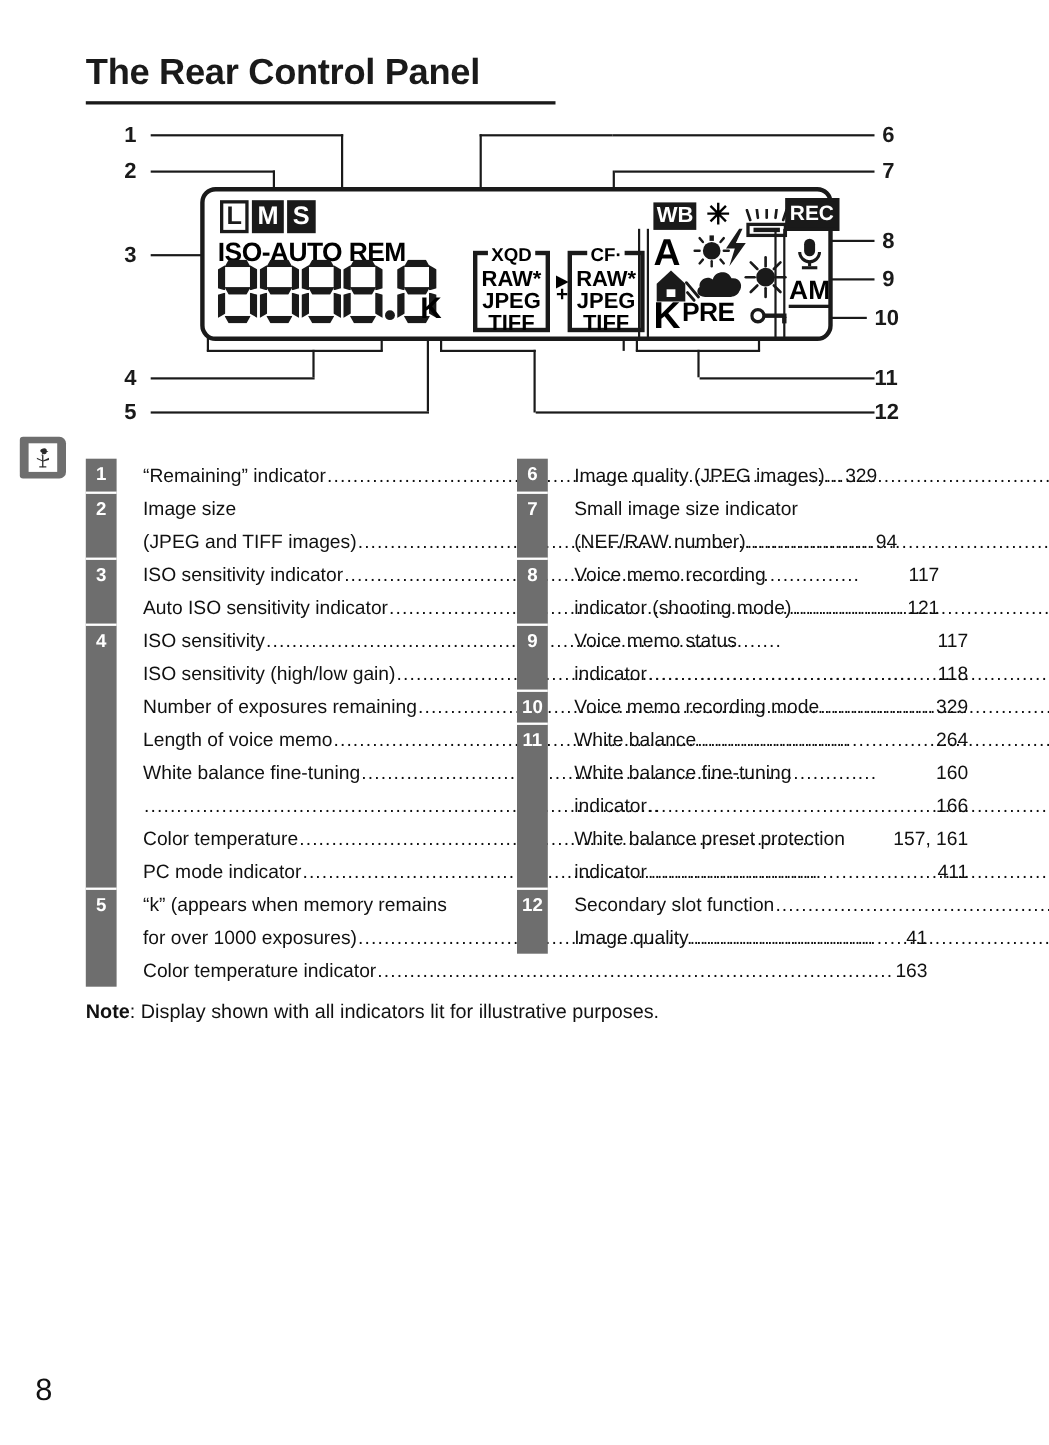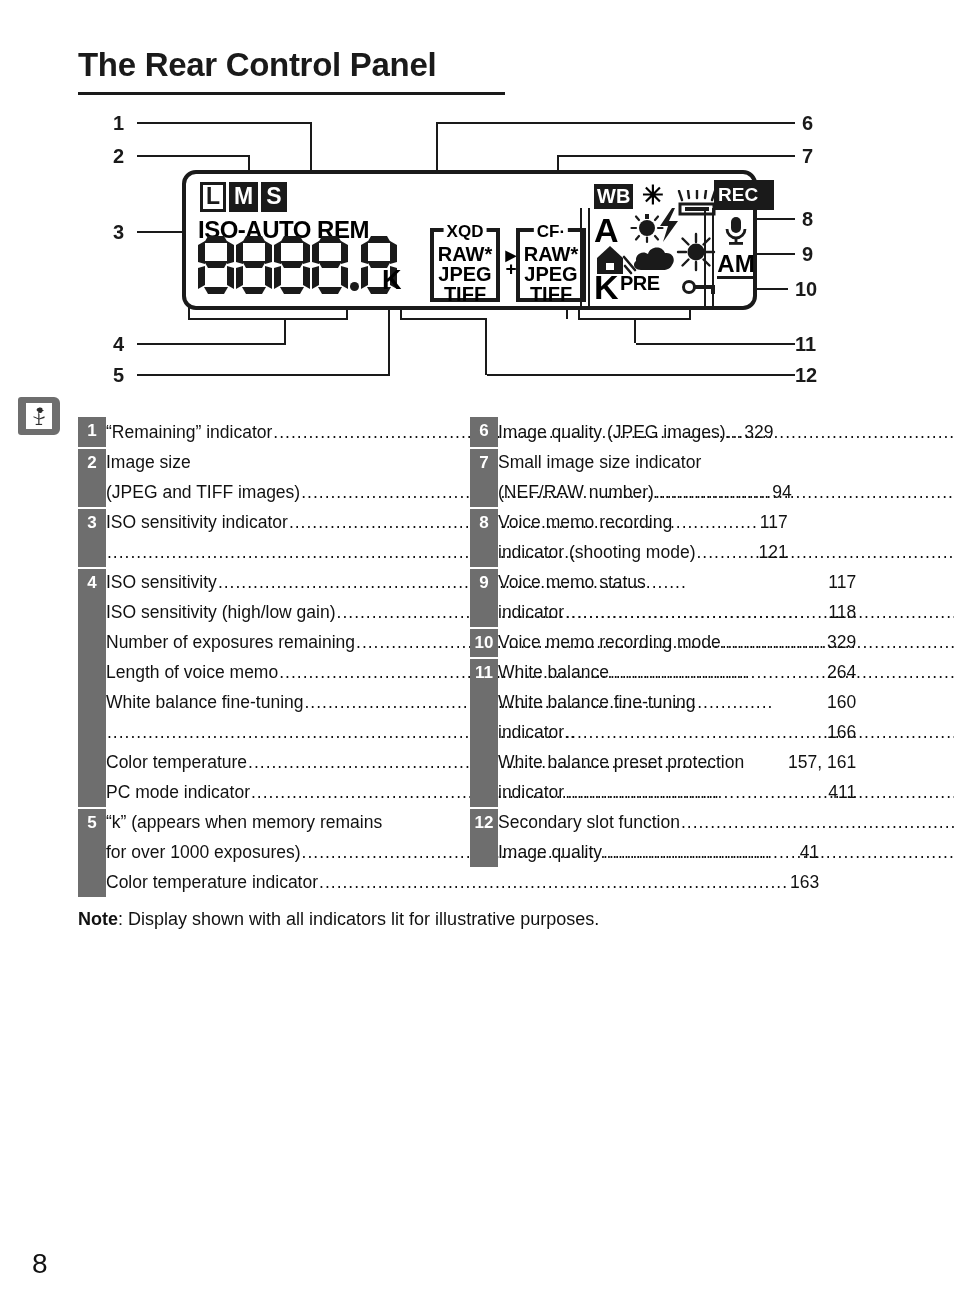--- a/index.html
+++ b/index.html
@@ -296,21 +296,21 @@
     position: absolute;
     left: 0; top: 90px;
     font-size: 34px;
     font-weight: bold;
     line-height: 1;
     font-family: "Liberation Sans", sans-serif;
   }
   #wb-pre {
     position: absolute;
     left: 26px; top: 93px;
-    font-size: 20px;
+    font-size: 24px;
     font-weight: bold;
     line-height: 1;
     letter-spacing: -0.5px;
     font-family: "Liberation Sans", sans-serif;
   }
   #wb-key {
     position: absolute;
     left: 88px; top: 98px;
     font-size: 20px;
     line-height: 1;
@@ -325,21 +325,21 @@
     width: 44px;
     text-align: center;
   }
   #rec-badge {
     border: 3px solid #1a1a1a;
     background: #1a1a1a;
     color: #ffffff;
     font-size: 19px;
     font-weight: bold;
     line-height: 1;
-    padding: 2px 13px 3px 1px;
+    padding: 2px 2px 3px 1px;
     font-family: "Liberation Sans", sans-serif;
     display: inline-block;
   }
   #mic-icon { margin-top: 6px; }
   #am-badge {
     margin-top: 2px;
     font-size: 24px;
     font-weight: bold;
     line-height: 1;
     border-bottom: 3px solid #1a1a1a;
@@ -377,21 +377,21 @@
     font-weight: bold;
     text-align: center;
     padding-top: 4px;
     box-sizing: border-box;
     border-top: 2px solid #ffffff;
     font-family: "Liberation Sans", sans-serif;
   }
   .legend-entry:first-child .num-cell { border-top: none; }
   .lines-cell {
     flex: 1 1 auto;
-    padding-left: 0;
+    padding-left: 24px;
   }
   .lrow {
     display: flex;
     align-items: baseline;
     font-size: 17.5px;
     line-height: 30px;
     white-space: nowrap;
     color: #111111;
   }
   .lrow .ltxt { flex: 0 0 auto; }
@@ -730,20 +730,21 @@
       </div>
       <div class="legend-entry">
         <div class="num-cell">3</div>
         <div class="lines-cell">
           <div class="lrow">
             <span class="ltxt">ISO sensitivity indicator</span>
             <span class="ldots">................................................................................</span>
             <span class="lpage">117</span>
           </div>
           <div class="lrow">
+            <span class="ltxt">Auto ISO sensitivity indicator</span>
             <span class="ldots">................................................................................</span>
             <span class="lpage">121</span>
           </div>
         </div>
       </div>
       <div class="legend-entry">
         <div class="num-cell">4</div>
         <div class="lines-cell">
           <div class="lrow">
             <span class="ltxt">ISO sensitivity</span>

